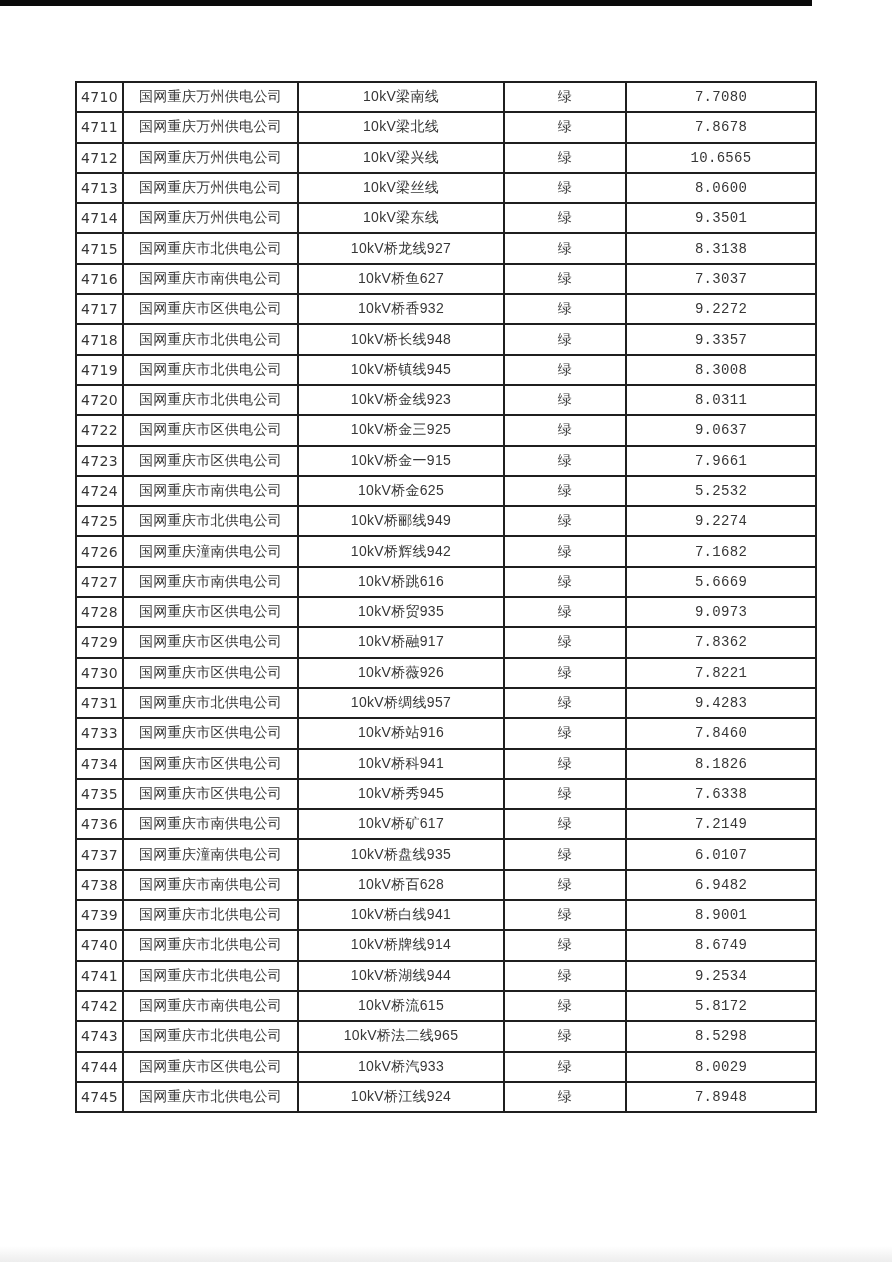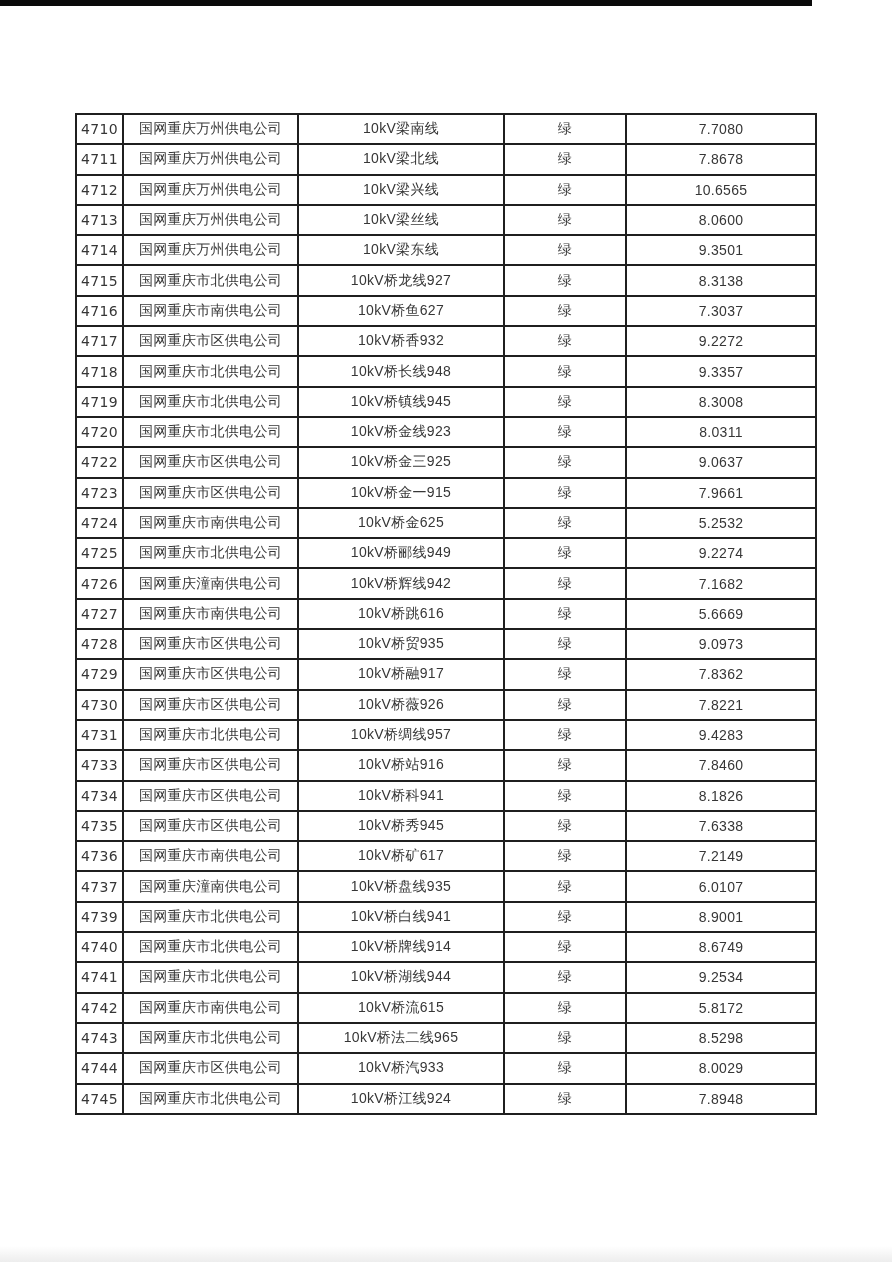--- a/index.html
+++ b/index.html
@@ -31,40 +31,39 @@
     height: 16px;
     background: linear-gradient(#ffffff, #ededed);
   }
   table.report {
     position: absolute;
     left: 75px;
     top: 81px;
     width: 740px;
     border-collapse: collapse;
     table-layout: fixed;
-    margin-top: 32px;
   }
   table.report td {
     border: 2px solid #1f1f1f;
     height: 28.3px;
     text-align: center;
     vertical-align: middle;
     font-size: 14px;
     letter-spacing: 0.3px;
     padding: 0 2px;
     white-space: nowrap;
     overflow: hidden;
   }
   td.col-serial {
     font-size: 15px;
     font-family: "DejaVu Sans", sans-serif;
   }
   td.col-value {
     font-size: 14.5px;
-    font-family: Liberation Sans, sans-serif;
+    font-family: Liberation Mono, monospace;
   }
   col.c-serial  { width: 47px; }
   col.c-company { width: 175px; }
   col.c-line    { width: 206px; }
   col.c-status  { width: 122px; }
   col.c-value   { width: 190px; }
 </style>
 </head>
 <body>
 
@@ -255,20 +254,27 @@
         <td class="col-value">7.2149</td>
       </tr>
       <tr>
         <td class="col-serial">4737</td>
         <td class="col-company">国网重庆潼南供电公司</td>
         <td class="col-line">10kV桥盘线935</td>
         <td class="col-status">绿</td>
         <td class="col-value">6.0107</td>
       </tr>
       <tr>
+        <td class="col-serial">4738</td>
+        <td class="col-company">国网重庆市南供电公司</td>
+        <td class="col-line">10kV桥百628</td>
+        <td class="col-status">绿</td>
+        <td class="col-value">6.9482</td>
+      </tr>
+      <tr>
         <td class="col-serial">4739</td>
         <td class="col-company">国网重庆市北供电公司</td>
         <td class="col-line">10kV桥白线941</td>
         <td class="col-status">绿</td>
         <td class="col-value">8.9001</td>
       </tr>
       <tr>
         <td class="col-serial">4740</td>
         <td class="col-company">国网重庆市北供电公司</td>
         <td class="col-line">10kV桥牌线914</td>

